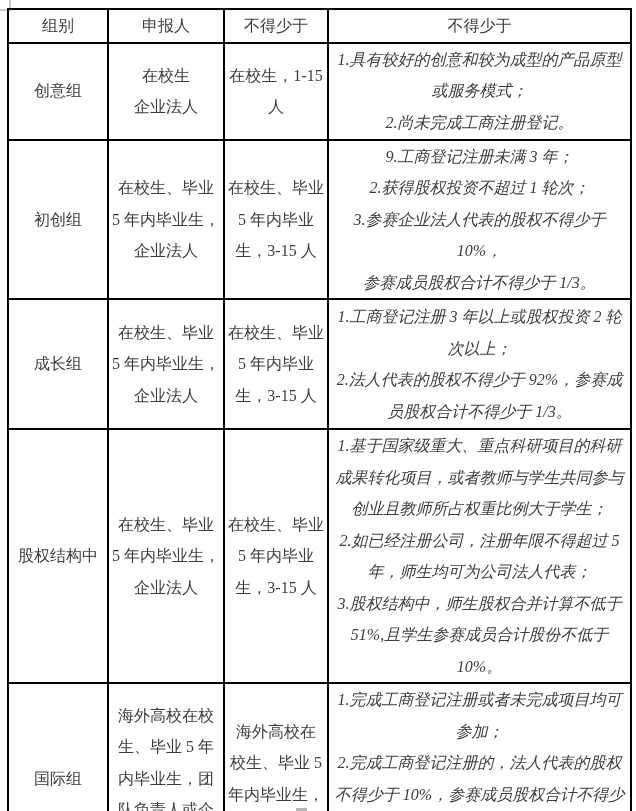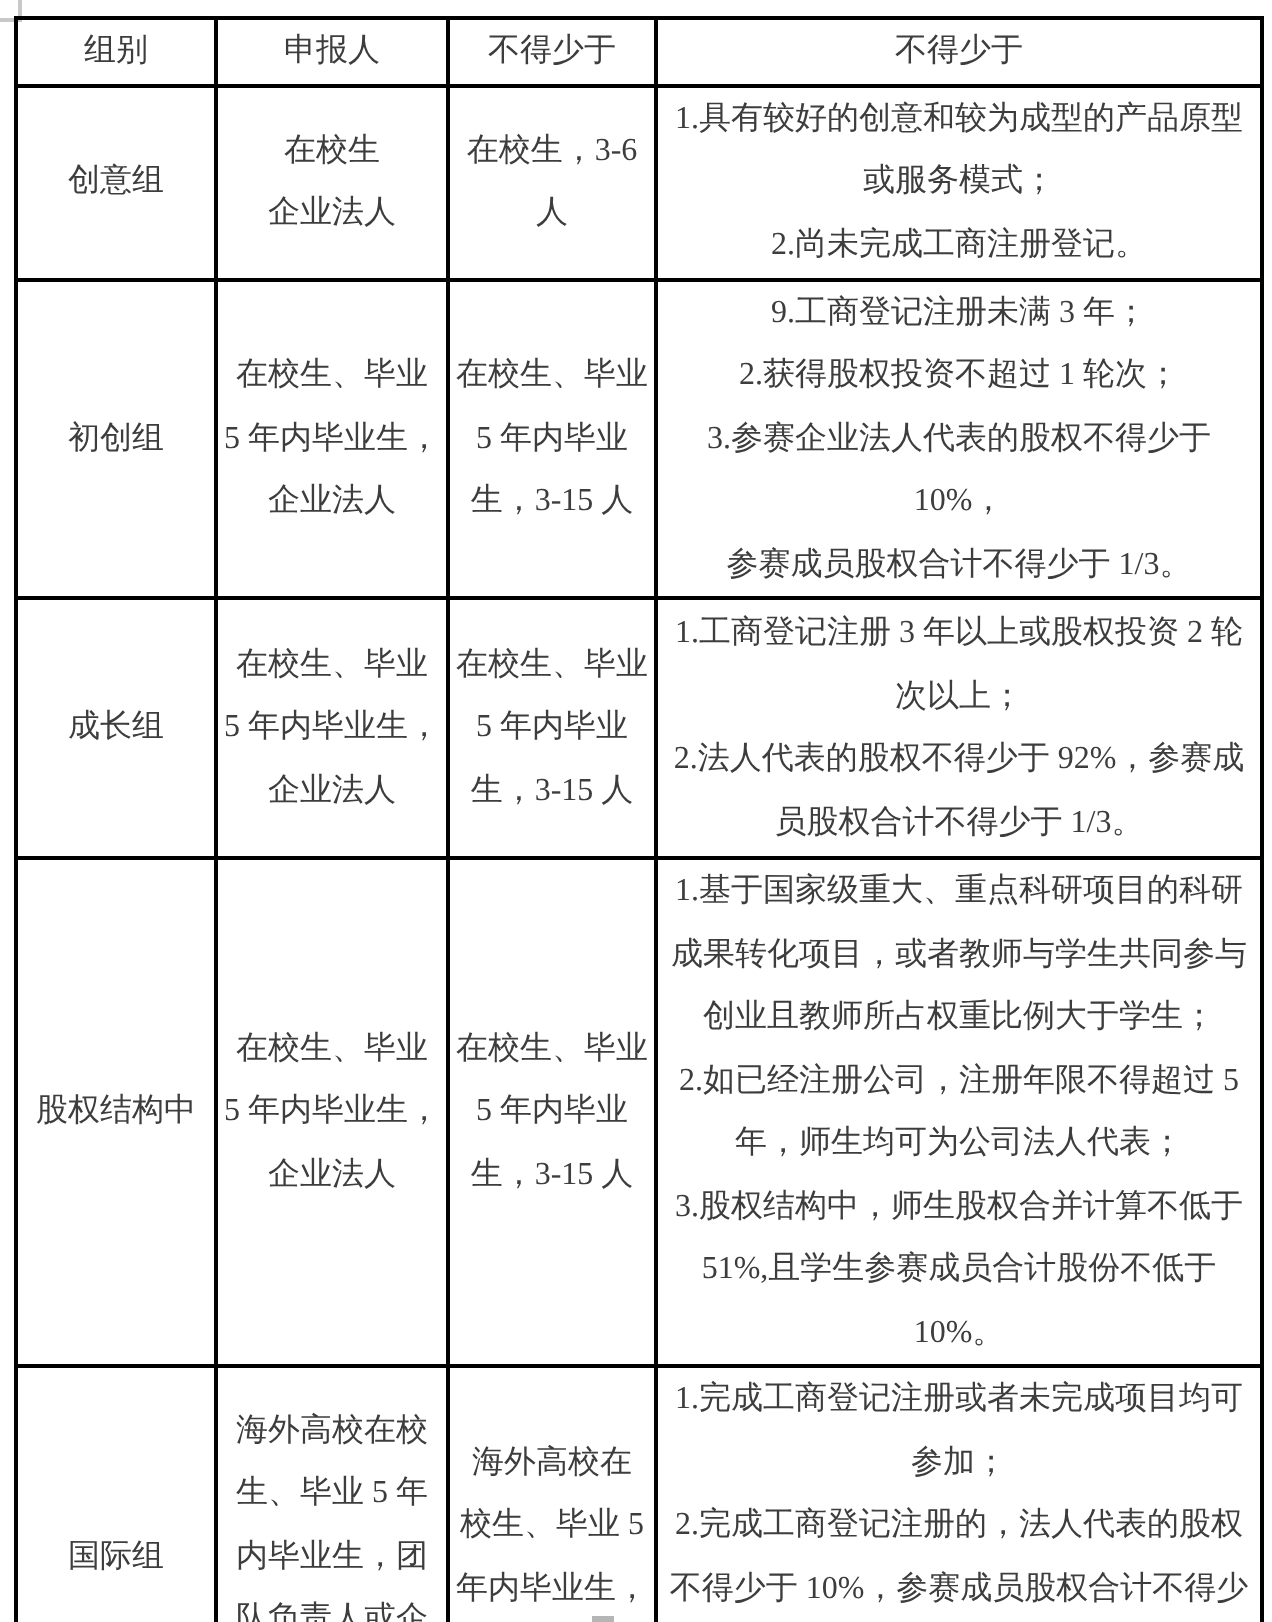--- a/index.html
+++ b/index.html
@@ -52,20 +52,21 @@
     color: #3d3d3d;
     text-align: center;
     vertical-align: middle;
     white-space: pre-line;
     padding: 0;
     overflow: hidden;
   }
   td.cond {
     text-align: left;
     padding: 0 5px 0 8px;
+    font-style: italic;
   }
   tr.hdr { height: 32px; }
   tr.r0  { height: 97px; }
   tr.r1  { height: 130px; }
   tr.r2  { height: 130px; }
   tr.r3  { height: 223px; }
   tr.r4  { height: 184px; }
 </style>
 </head>
 <body>
@@ -86,21 +87,21 @@
         <td>组别</td>
         <td>申报人</td>
         <td>不得少于</td>
         <td>不得少于</td>
       </tr>
 
       <tr class="r0">
         <td>创意组</td>
         <td>在校生
 企业法人</td>
-        <td>在校生，3-6
+        <td>在校生，1-15
 人</td>
         <td class="cond">1.具有较好的创意和较为成型的产品原型
 或服务模式；
 2.尚未完成工商注册登记。</td>
       </tr>
 
       <tr class="r1">
         <td>初创组</td>
         <td>在校生、毕业
 5 年内毕业生，

